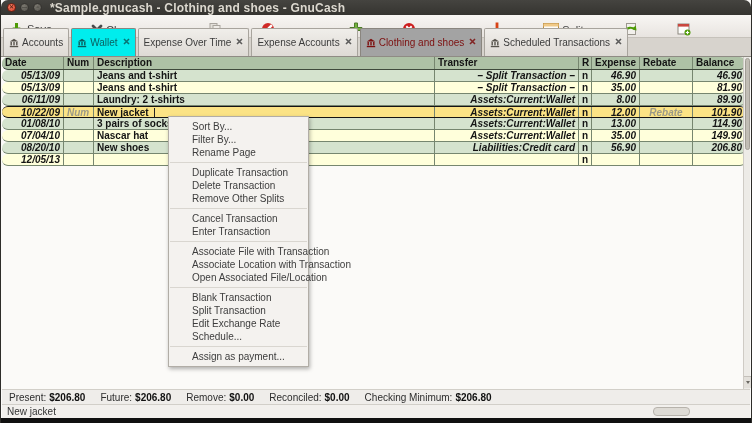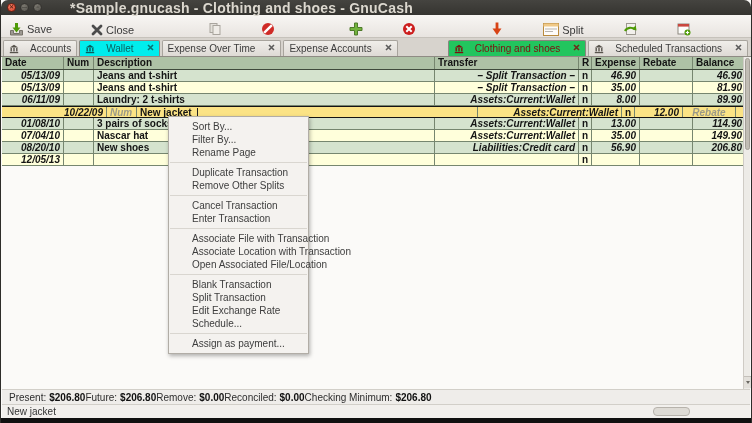--- a/index.html
+++ b/index.html
@@ -10,60 +10,60 @@
     background:#fbfaf8;border-left:1px solid #2e2d2a;border-right:1px solid #2e2d2a;
   }
   
   .titlebar{height:15px;background:linear-gradient(#454440,#353430);border-radius:7px 7px 0 0;
     display:flex;align-items:center;padding:0 6px;}
   .winbtn{width:9px;height:9px;border-radius:50%;margin-right:4px;position:relative;}
   .winbtn.close{background:radial-gradient(circle at 35% 30%,#f07b60,#d9442e);border:1px solid #6e2013;}
   .winbtn.min,.winbtn.max{background:radial-gradient(circle at 35% 30%,#7a776f,#55534d);border:1px solid #353330;}
   .winbtn .glyph{position:absolute;left:0;top:-1px;width:100%;text-align:center;font-size:6px;color:#3b1007;line-height:9px;}
   .winbtn.min .glyph,.winbtn.max .glyph{color:#2c2b28;}
-  .title-text{margin-left:24px;font-size:14px;font-weight:bold;color:#dcd8cf;letter-spacing:.2px;}
+  .title-text{margin-left:4px;font-size:12px;font-weight:bold;color:#dcd8cf;letter-spacing:.2px;}
   
   .toolbar{height:23px;background:linear-gradient(#f8f6f3,#e8e4e0);border-bottom:1px solid #c6c2bb;
     display:flex;align-items:flex-end;padding:0 3px;gap:29px;}
   .tb-btn{display:flex;align-items:center;gap:3px;padding:1px 5px;border-radius:3px;font-size:11px;color:#3a3a3a;}
   .tb-btn svg{display:block;}
   .tb-sep{width:1px;height:16px;background:#ccc8c1;margin:0 3px;}
   
   .tabbar{height:19px;background:#d7d3cd;border-bottom:1px solid #8f8b84;display:flex;align-items:flex-end;padding:0 2px;gap:2px;}
-  .tab{height:16px;display:flex;align-items:center;gap:11px;padding:0 5px;font-size:10px;color:#3c3c3c;
+  .tab{height:28px;display:flex;align-items:center;gap:3px;padding:0 5px;font-size:10px;color:#3c3c3c;
     background:linear-gradient(#f0eeea,#dedad5);border:1px solid #a8a49d;border-bottom:none;border-radius:2px 2px 0 0;white-space:nowrap;}
   .tab .bank{display:block;}
   .tab .tab-close{font-size:8px;line-height:8px;margin-left:2px;opacity:.85;}
   
   .register{position:absolute;left:1px;top:57px;width:744px;font-size:10px;font-weight:bold;color:#141414;}
   .reg-row{display:grid;grid-template-columns:62px 30px 341px 144px 13px 48px 53px 53px;height:12px;
-    border-bottom:1px solid #76866f;line-height:11px;}
+    border-bottom:1px solid #76866f;line-height:11px;border-radius:6px;}
   .reg-row>div{border-right:1px solid #76866f;padding:0 3px;overflow:hidden;white-space:nowrap;}
   .reg-head{height:13px;background:#aec2a6;border-bottom:1px solid #3f4a3c;line-height:12px;}
   .reg-head>div{border-right:1px solid #76866f;}
   .row-green{background:#d5e3ce;}
   .row-yellow{background:#ffffdb;}
-  .row-selected{background:#fbe385;border-top:1px solid #141414;border-bottom:1px solid #141414;padding-left:43px;}
+  .row-selected{background:#fbe385;border-top:1px solid #141414;border-bottom:1px solid #141414;}
   .c-right{text-align:right;font-style:italic;}
   .c-center{text-align:center;}
   .placeholder{color:#9b9a88;font-style:italic;font-weight:bold;}
   .edit-cursor{display:inline-block;width:1px;height:10px;background:#222;vertical-align:middle;margin-left:5px;}
   
   .context-menu{position:absolute;left:167px;top:116px;width:141px;background:#f4f2ef;border:1px solid #b1ada6;
     box-shadow:1px 2px 4px rgba(0,0,0,.3);padding:3px 0;z-index:20;}
   .menu-item{height:13px;line-height:13px;padding-left:23px;font-size:10px;color:#3d3d3d;white-space:nowrap;}
   .menu-sep{height:1px;background:#d9d6d0;margin:3px 1px;}
   
   .vscroll{position:absolute;top:57px;right:1px;width:7px;height:332px;background:#edebe7;border-left:1px solid #cfcbc5;}
   .vthumb{position:absolute;top:1px;left:1px;width:5px;height:92px;background:#c1bdb5;border:1px solid #a39f97;border-radius:3px;}
   .vstep{position:absolute;bottom:1px;left:0;width:7px;height:12px;background:#e3e0db;border-top:1px solid #c4c0ba;}
   .vstep::after{content:"";position:absolute;left:1.5px;top:4px;border-left:2px solid transparent;border-right:2px solid transparent;border-top:3px solid #6b6862;}
   
   .summarybar{position:absolute;left:1px;right:1px;bottom:19px;height:15px;background:#efedea;border-top:1px solid #d2cfc9;
-    display:flex;align-items:center;gap:0;padding:0 7px;font-size:10px;color:#2d2d2d;}
+    display:flex;align-items:center;gap:15px;padding:0 7px;font-size:10px;color:#2d2d2d;}
   .summary-item b{margin-left:3px;color:#111;}
   .statusbar{position:absolute;left:1px;right:1px;bottom:5px;height:14px;background:#f2f0ed;border-top:1px solid #d2cfc9;
     display:flex;align-items:center;padding:0 5px;font-size:10px;color:#333;}
   .progress-pill{position:absolute;right:60px;top:2px;width:37px;height:9px;background:#dedbd5;border:1px solid #b7b3ac;border-radius:4px;}
   .bottom-strip{position:absolute;left:0;right:0;bottom:0;height:5px;background:#101010;}
 </style>
 </head>
 <body>
 
 <div class="window">
@@ -227,21 +227,21 @@
         <span class="tab-close"><svg width="7" height="7" viewBox="0 0 7 7">
             <path d="M1 1L6 6M6 1L1 6" stroke="#444" stroke-width="1.6"></path>
           </svg></span>
       </div>
       <div class="tab">
         <span>Expense Accounts</span>
         <span class="tab-close"><svg width="7" height="7" viewBox="0 0 7 7">
             <path d="M1 1L6 6M6 1L1 6" stroke="#444" stroke-width="1.6"></path>
           </svg></span>
       </div>
-      <div class="tab active" style="background: #22c55e; border-color: rgb(138, 134, 127); color: rgb(124, 15, 15); margin-left: 48px;">
+      <div class="tab active" style="background: #a3a3a3; border-color: rgb(138, 134, 127); color: rgb(124, 15, 15);">
         <span>
           <svg class="bank" width="10" height="10" viewBox="0 0 10 10">
             <path d="M0.8 3.4L5 0.8 9.2 3.4z" fill="#7c0f0f"></path>
             <rect x="1.5" y="3.9" width="1.4" height="3.5" fill="#7c0f0f"></rect>
             <rect x="4.3" y="3.9" width="1.4" height="3.5" fill="#7c0f0f"></rect>
             <rect x="7.1" y="3.9" width="1.4" height="3.5" fill="#7c0f0f"></rect>
             <rect x="0.8" y="7.9" width="8.4" height="1.3" fill="#7c0f0f"></rect>
           </svg>
         </span>
         <span>Clothing and shoes</span>
@@ -358,20 +358,21 @@
         <div class="c-right"></div>
       </div>
     </div>
 
   <div class="context-menu" id="context-menu">
       <div class="menu-item">Sort By...</div>
       <div class="menu-item">Filter By...</div>
       <div class="menu-item">Rename Page</div>
       <div class="menu-sep"></div>
       <div class="menu-item">Duplicate Transaction</div>
+      <div class="menu-item">Delete Transaction</div>
       <div class="menu-item">Remove Other Splits</div>
       <div class="menu-sep"></div>
       <div class="menu-item">Cancel Transaction</div>
       <div class="menu-item">Enter Transaction</div>
       <div class="menu-sep"></div>
       <div class="menu-item">Associate File with Transaction</div>
       <div class="menu-item">Associate Location with Transaction</div>
       <div class="menu-item">Open Associated File/Location</div>
       <div class="menu-sep"></div>
       <div class="menu-item">Blank Transaction</div>

